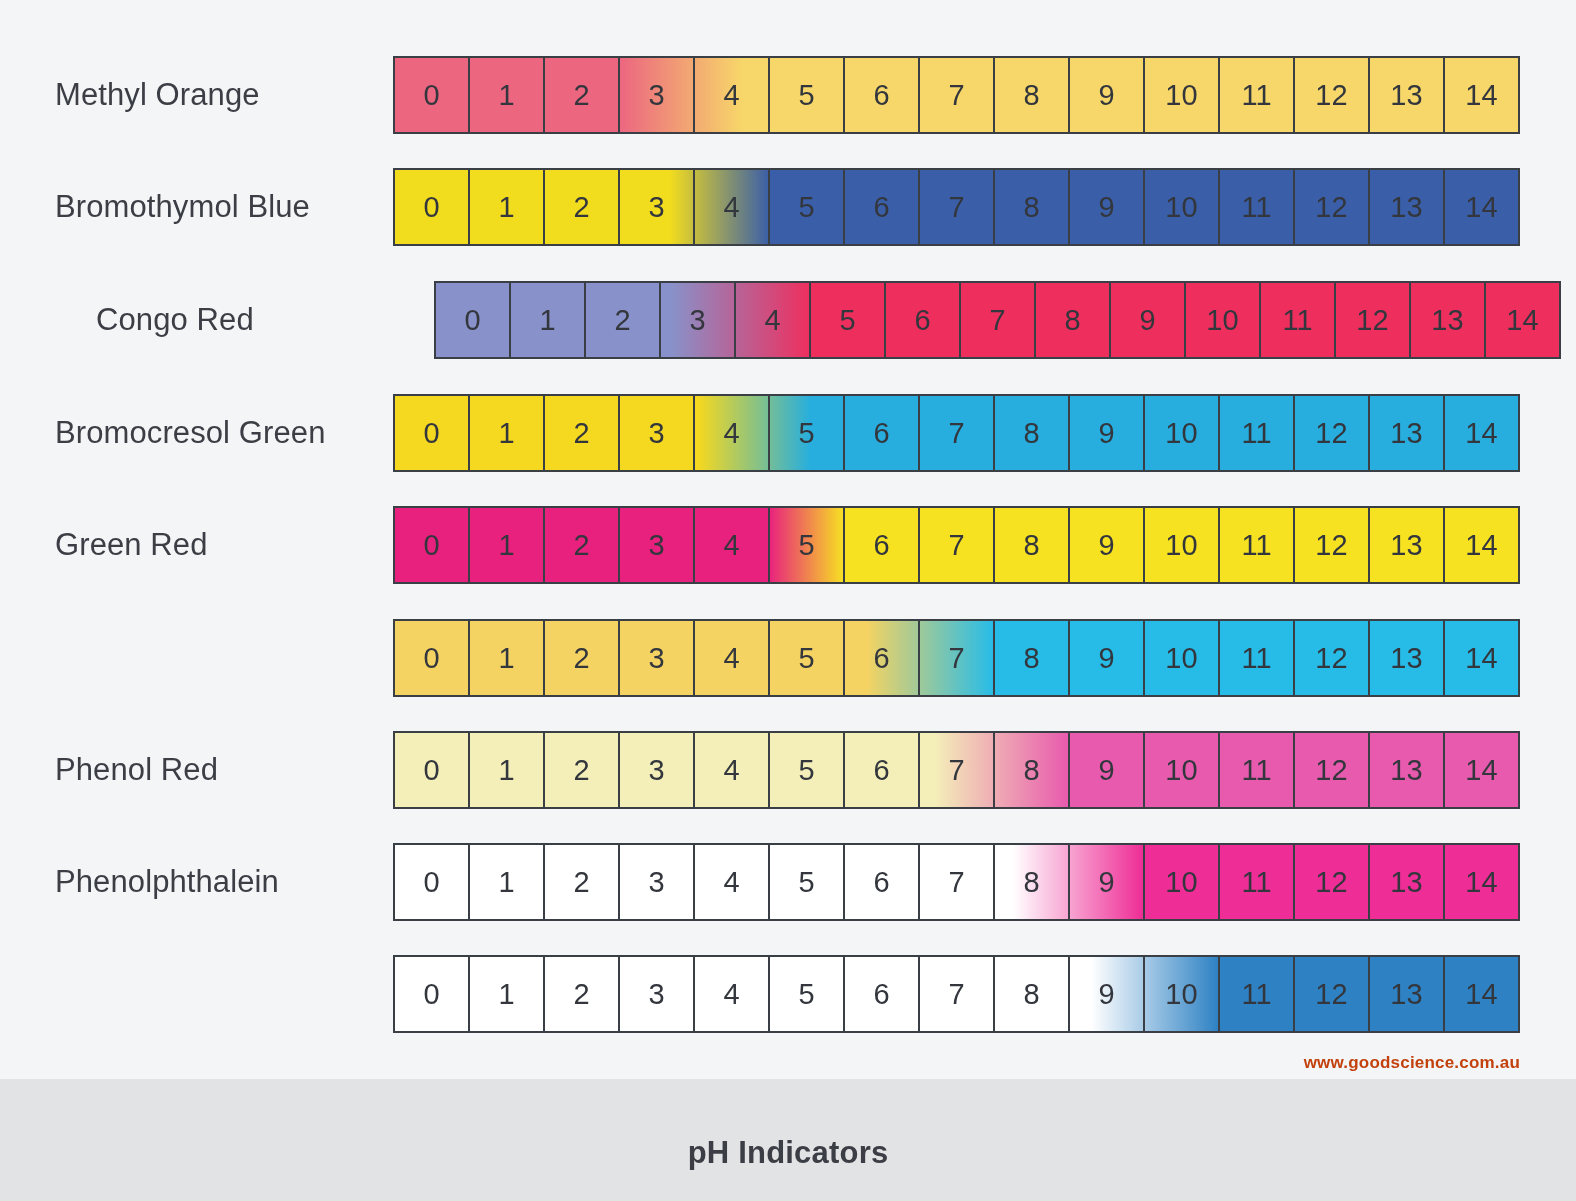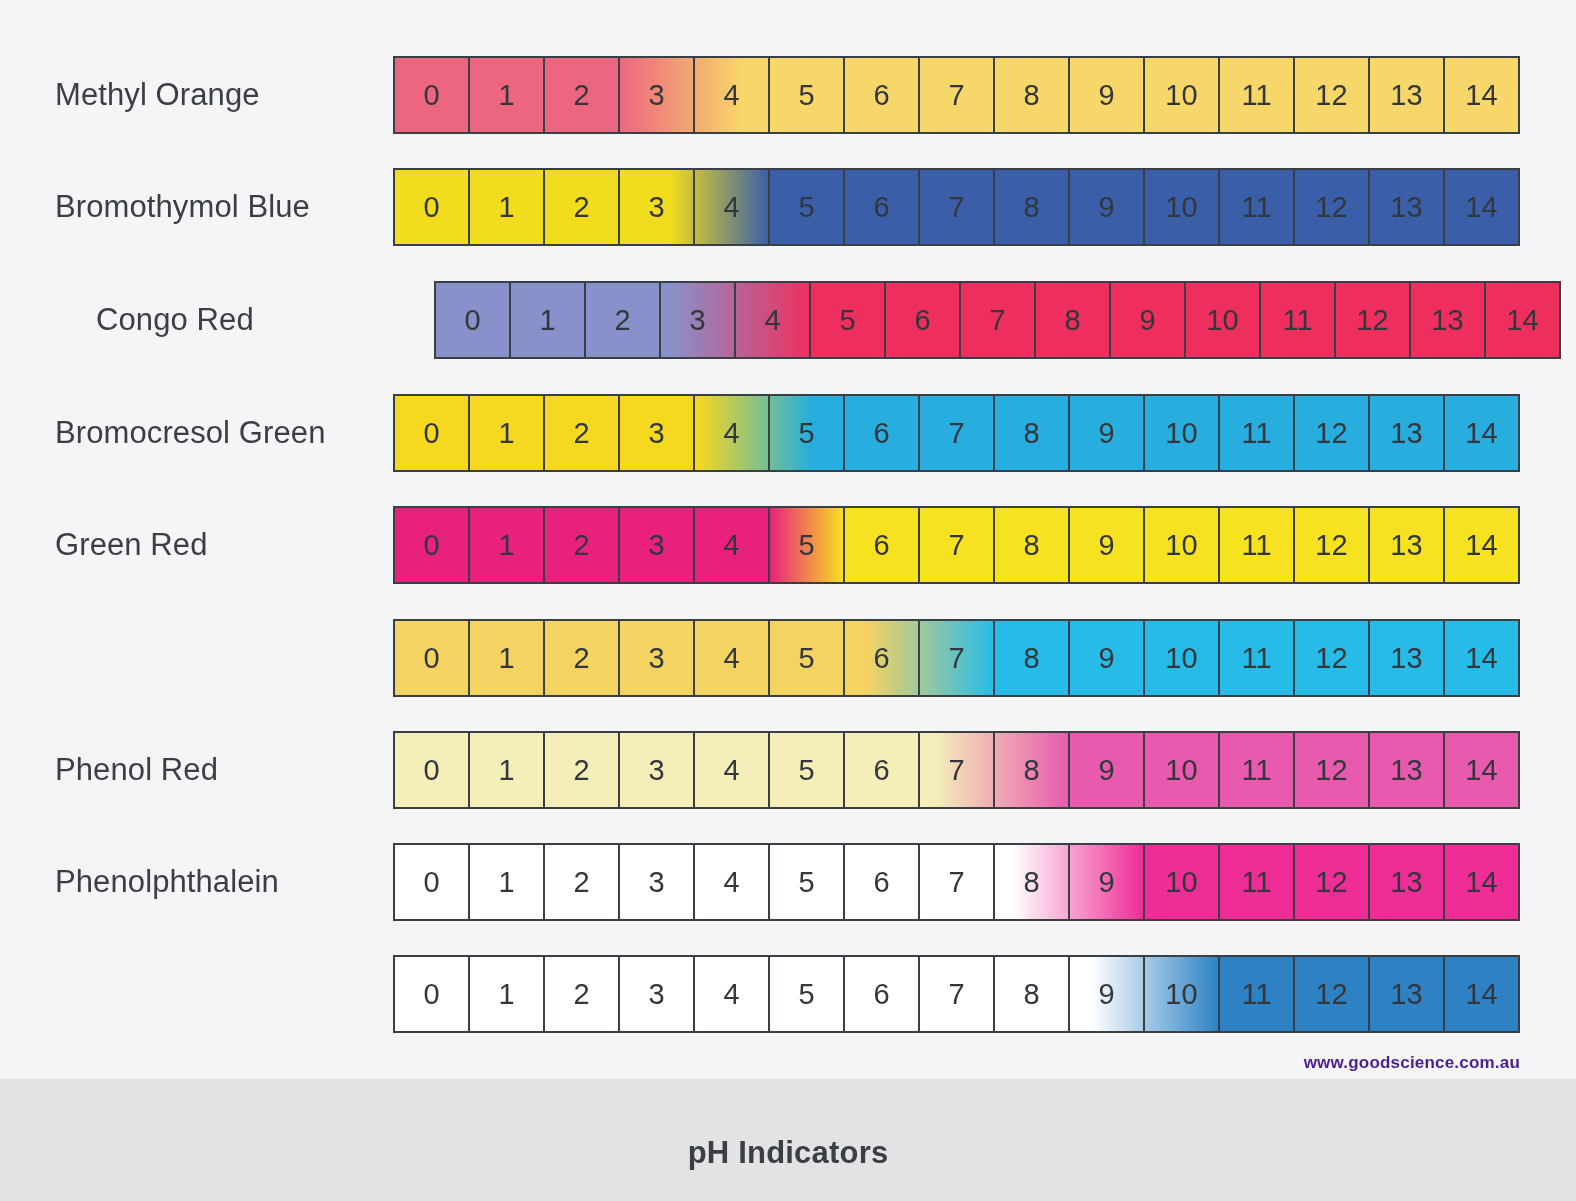--- a/index.html
+++ b/index.html
@@ -85,21 +85,21 @@
     z-index: 2;
     pointer-events: none;
   }
 
   #watermark {
     position: absolute;
     right: 56px;
     top: 1053px;
     font-size: 17px;
     font-weight: bold;
-    color: #4c1d95;
+    color: #c2410c;
     letter-spacing: 0.2px;
     font-family: "Liberation Sans", sans-serif;
   }
 
   #footer-band {
     position: absolute;
     left: 0;
     top: 1079px;
     width: 1576px;
     height: 148px;

